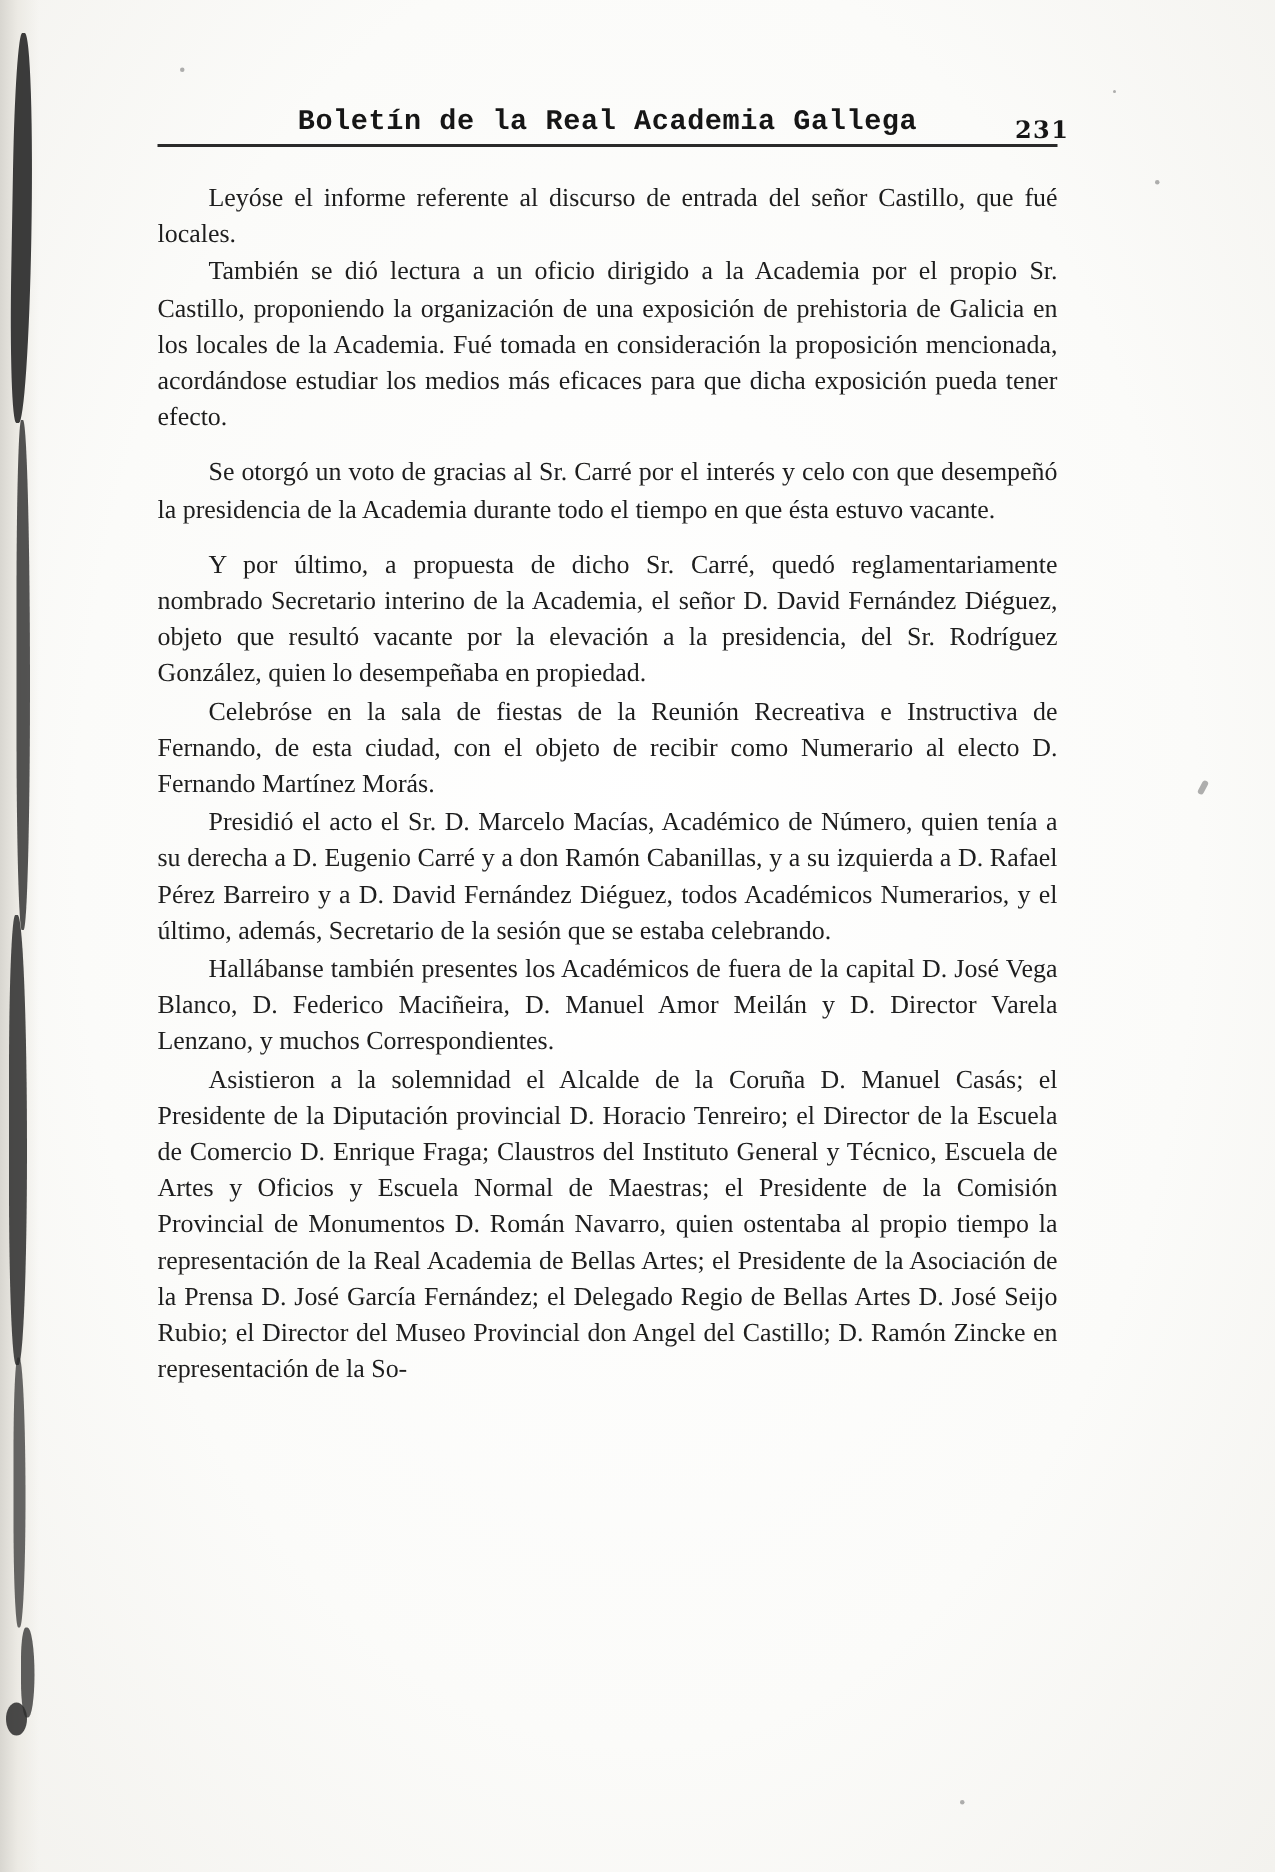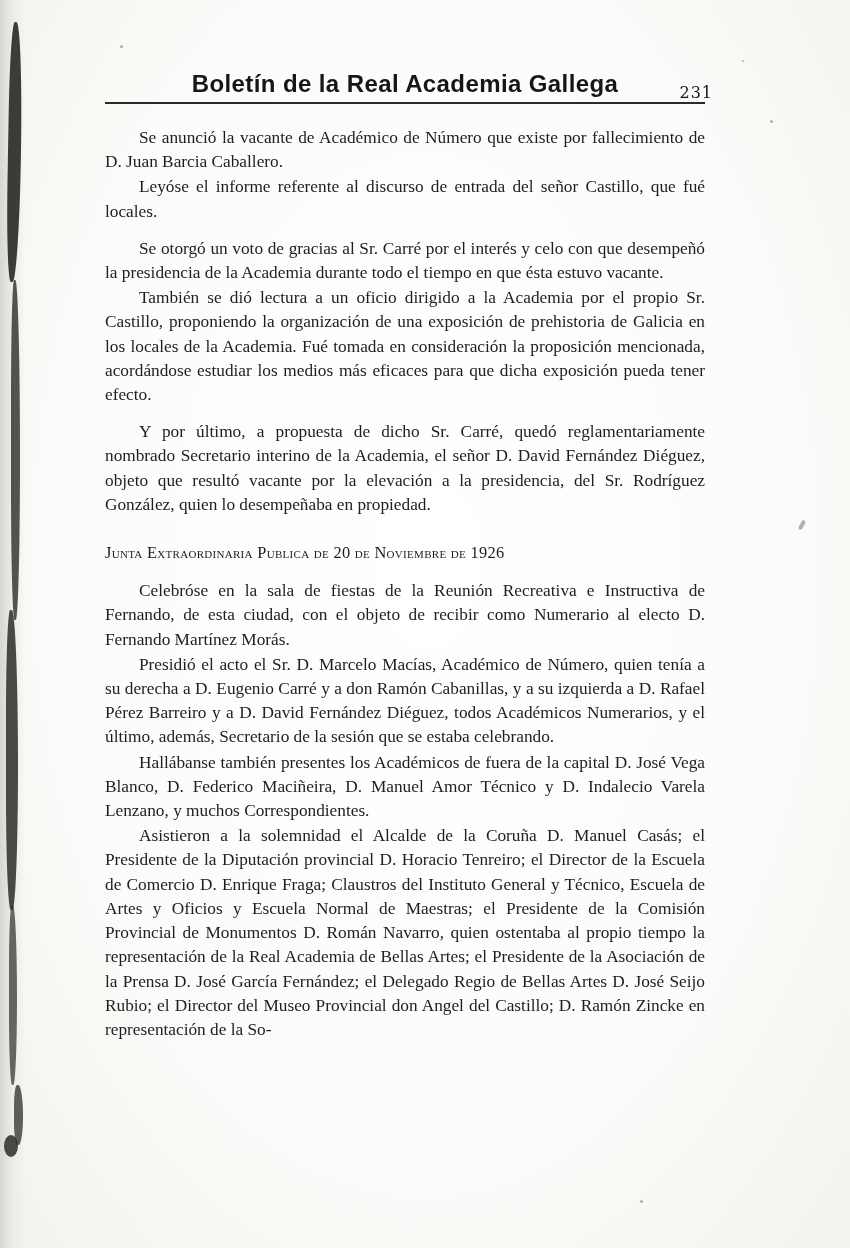--- a/index.html
+++ b/index.html
@@ -58,33 +58,33 @@
     width: 600px;
   }
 
   
   .header {
     position: relative;
     width: 600px;
     text-align: center;
   }
   .header-title {
-    font-family: Liberation Sans, sans-serif;
+    font-family: Liberation Mono, monospace;
     font-weight: bold;
-    font-size: 24px;
+    font-size: 19px;
     letter-spacing: .4px;
     color: #161616;
     display: inline-block;
   }
   .header-page {
     position: absolute;
     right: -8px;
     bottom: 2px;
     font-family: "DejaVu Serif", serif;
-    font-weight: normal;
+    font-weight: bold;
     font-size: 16px;
     letter-spacing: 1px;
     color: #161616;
   }
   .header-rule {
     margin-top: 4px;
     width: 600px;
     height: 2px;
     background: #2a2a2a;
   }
@@ -135,28 +135,26 @@
   <div class="content">
 
     <div class="header">
       <span class="header-title">Boletín de la Real Academia Gallega</span>
       <span class="header-page">231</span>
       <div class="header-rule"></div>
     </div>
 
     <div class="body-text">
 
-      <p class="para">Se anunció la vacante de Académico de Número que existe por fallecimiento de D. Juan Barcia Caballero.</p>
       <p class="para">Leyóse el informe referente al discurso de entrada del señor Castillo, que fué locales.</p>
+      <p class="para">También se dió lectura a un oficio dirigido a la Academia por el propio Sr. Castillo, proponiendo la organización de una exposición de prehistoria de Galicia en los locales de la Academia. Fué tomada en consideración la proposición mencionada, acordándose estudiar los medios más eficaces para que dicha exposición pueda tener efecto.</p>
       <p class="para spaced">Se otorgó un voto de gracias al Sr. Carré por el interés y celo con que desempeñó la presidencia de la Academia durante todo el tiempo en que ésta estuvo vacante.</p>
-      <p class="para">También se dió lectura a un oficio dirigido a la Academia por el propio Sr. Castillo, proponiendo la organización de una exposición de prehistoria de Galicia en los locales de la Academia. Fué tomada en consideración la proposición mencionada, acordándose estudiar los medios más eficaces para que dicha exposición pueda tener efecto.</p>
       <p class="para spaced">Y por último, a propuesta de dicho Sr. Carré, quedó reglamentariamente nombrado Secretario interino de la Academia, el señor D. David Fernández Diéguez, objeto que resultó vacante por la elevación a la presidencia, del Sr. Rodríguez González, quien lo desempeñaba en propiedad.</p>
 
-      <p class="section-head">Junta Extraordinaria Publica de 20 de Noviembre de 1926</p>
 
       <p class="para">Celebróse en la sala de fiestas de la Reunión Recreativa e Instructiva de Fernando, de esta ciudad, con el objeto de recibir como Numerario al electo D. Fernando Martínez Morás.</p>
       <p class="para">Presidió el acto el Sr. D. Marcelo Macías, Académico de Número, quien tenía a su derecha a D. Eugenio Carré y a don Ramón Cabanillas, y a su izquierda a D. Rafael Pérez Barreiro y a D. David Fernández Diéguez, todos Académicos Numerarios, y el último, además, Secretario de la sesión que se estaba celebrando.</p>
-      <p class="para">Hallábanse también presentes los Académicos de fuera de la capital D. José Vega Blanco, D. Federico Maciñeira, D. Manuel Amor Técnico y D. Indalecio Varela Lenzano, y muchos Correspondientes.</p>
+      <p class="para">Hallábanse también presentes los Académicos de fuera de la capital D. José Vega Blanco, D. Federico Maciñeira, D. Manuel Amor Meilán y D. Director Varela Lenzano, y muchos Correspondientes.</p>
       <p class="para">Asistieron a la solemnidad el Alcalde de la Coruña D. Manuel Casás; el Presidente de la Diputación provincial D. Horacio Tenreiro; el Director de la Escuela de Comercio D. Enrique Fraga; Claustros del Instituto General y Técnico, Escuela de Artes y Oficios y Escuela Normal de Maestras; el Presidente de la Comisión Provincial de Monumentos D. Román Navarro, quien ostentaba al propio tiempo la representación de la Real Academia de Bellas Artes; el Presidente de la Asociación de la Prensa D. José García Fernández; el Delegado Regio de Bellas Artes D. José Seijo Rubio; el Director del Museo Provincial don Angel del Castillo; D. Ramón Zincke en representación de la So-</p>
 
     </div>
   </div>
 </div>
 
 </body></html>

